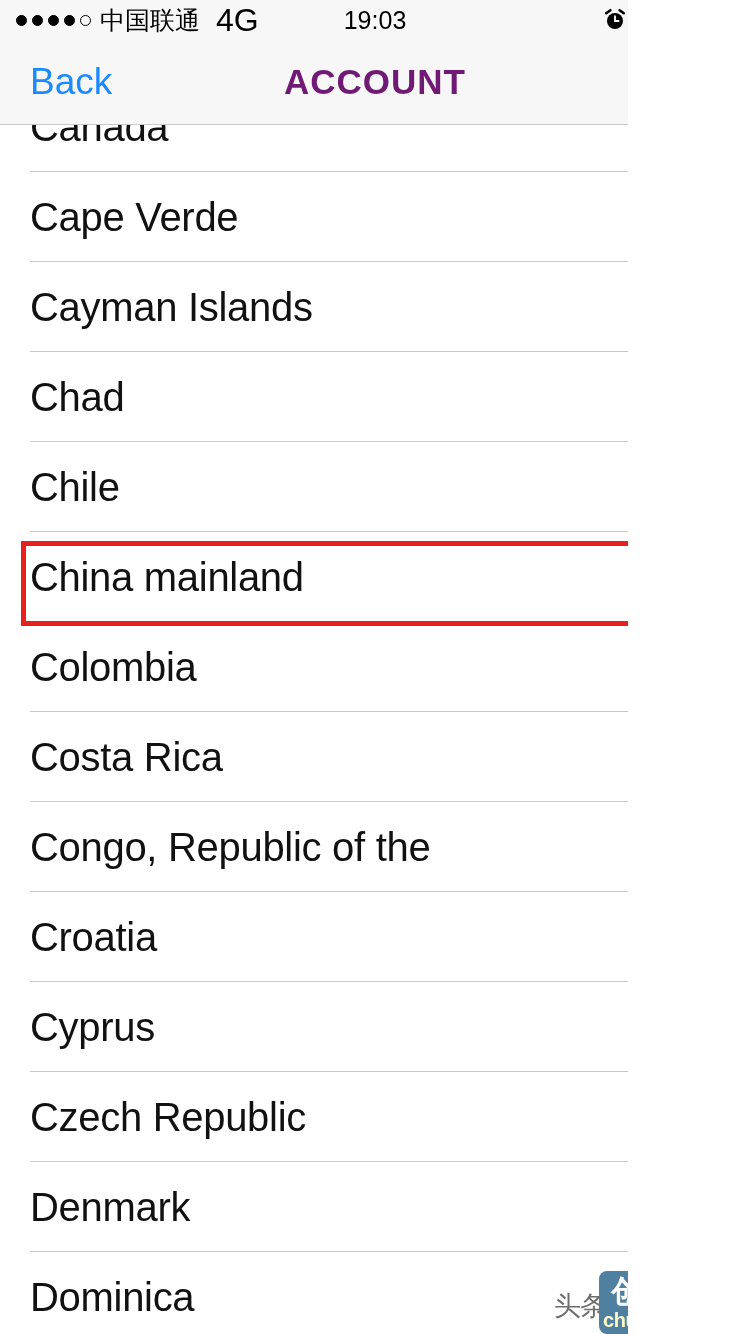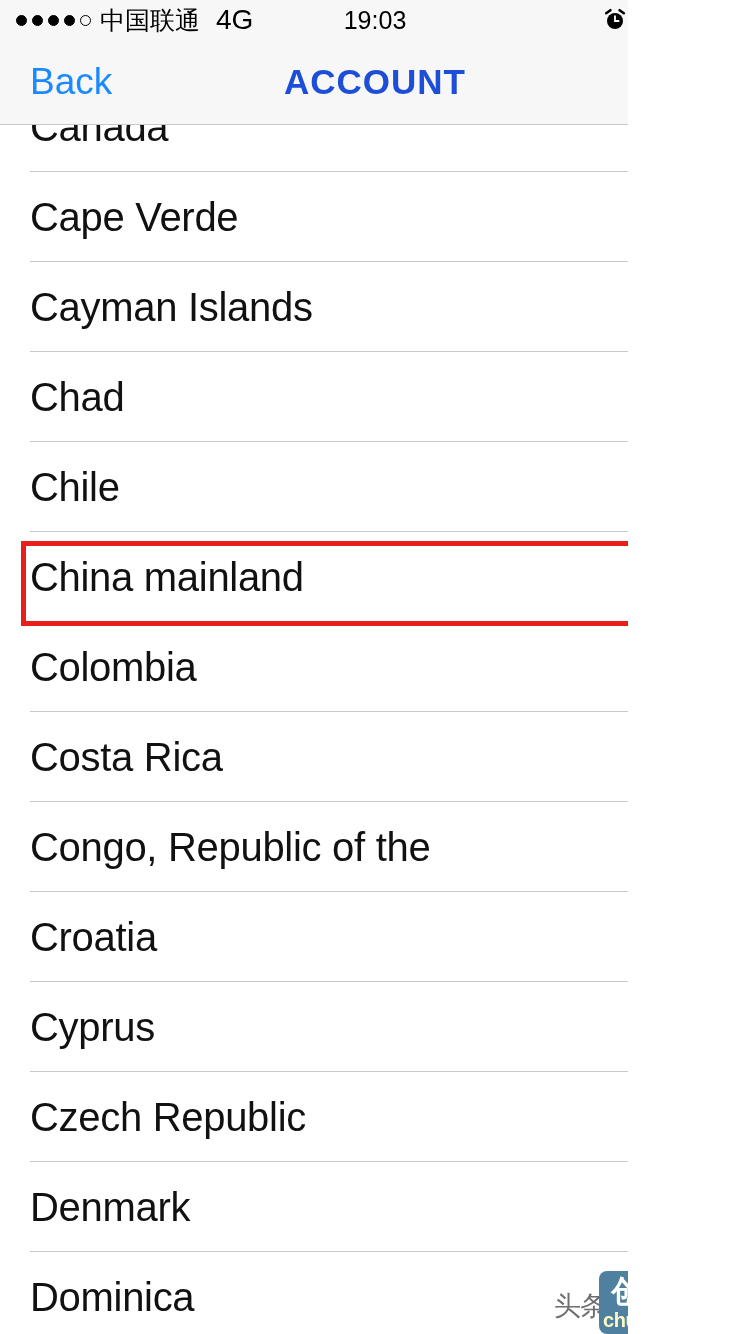--- a/index.html
+++ b/index.html
@@ -50,21 +50,21 @@
     box-sizing: border-box;
   }
   .dot.filled { background: #000; }
   .dot.empty { background: transparent; }
   .sb-carrier {
     font-size: 25px;
     letter-spacing: 0px;
     line-height: 1;
   }
   .sb-network {
-    font-size: 28px;
+    font-size: 32px;
     margin-left: 16px;
     line-height: 1;
   }
   .sb-time {
     position: absolute;
     left: 0; top: 0;
     width: 750px;
     height: 40px;
     display: flex;
     align-items: center;
@@ -135,21 +135,21 @@
   .nav-title {
     position: absolute;
     left: 0; top: 0;
     width: 750px;
     height: 84px;
     display: flex;
     align-items: center;
     justify-content: center;
     font-size: 35px;
     font-weight: bold;
-    color: #1d4ed8;
+    color: #701a75;
     letter-spacing: 1px;
   }
 
   
   .list {
     position: absolute;
     left: 0; top: 125px;
     width: 750px;
     height: 1209px;
     background: #14532d;

